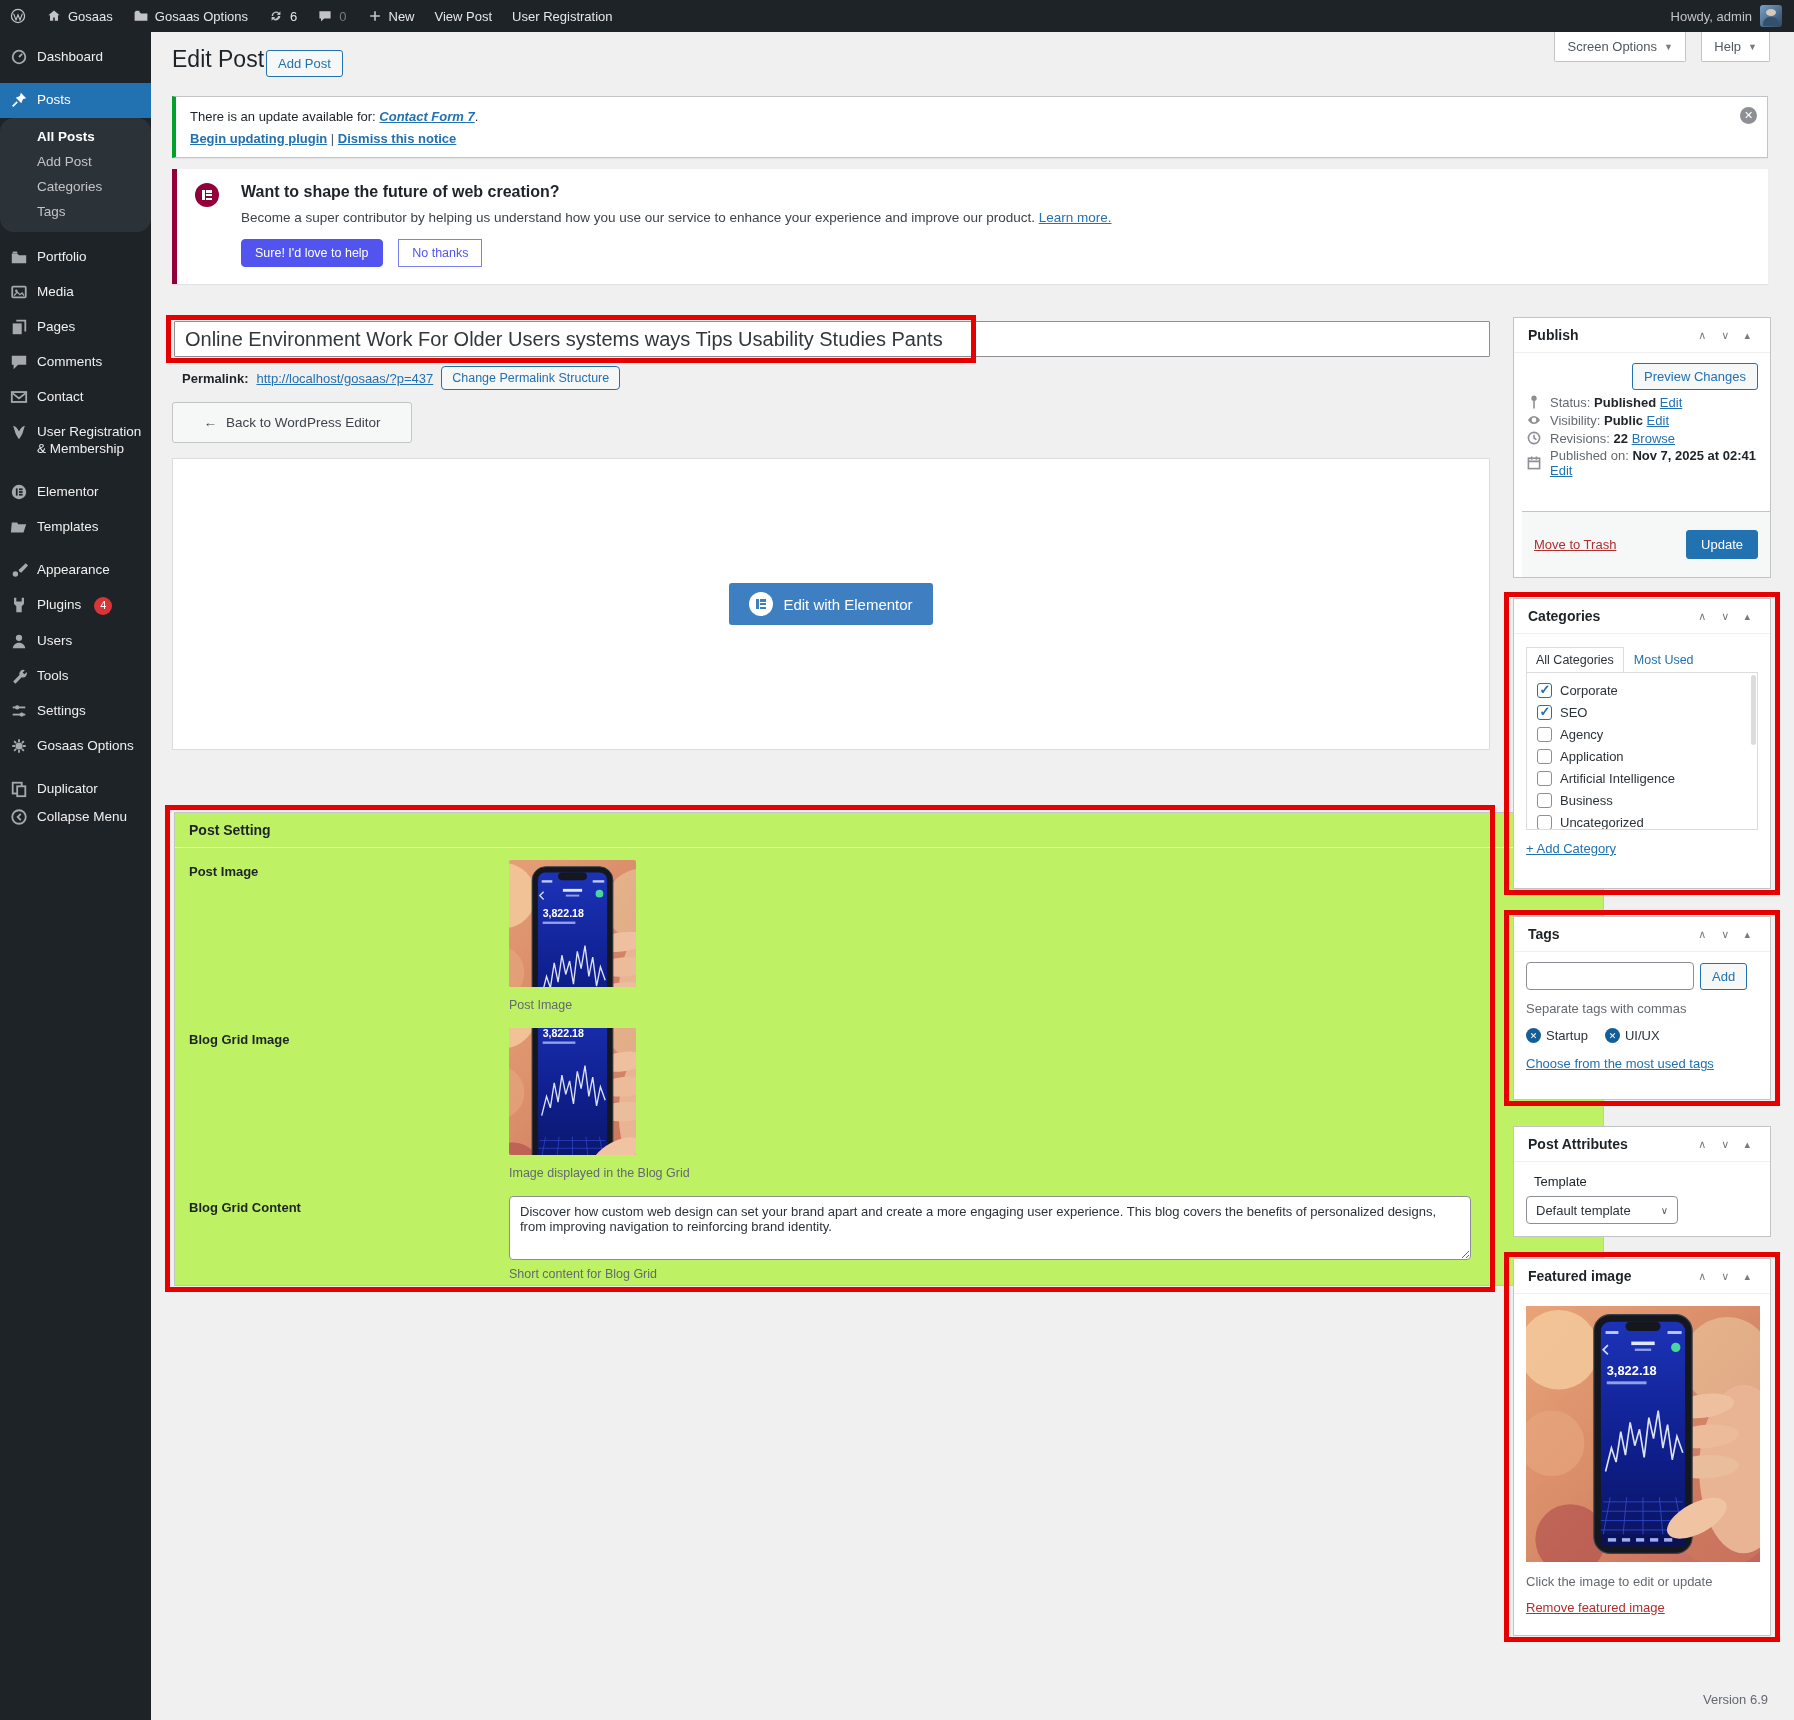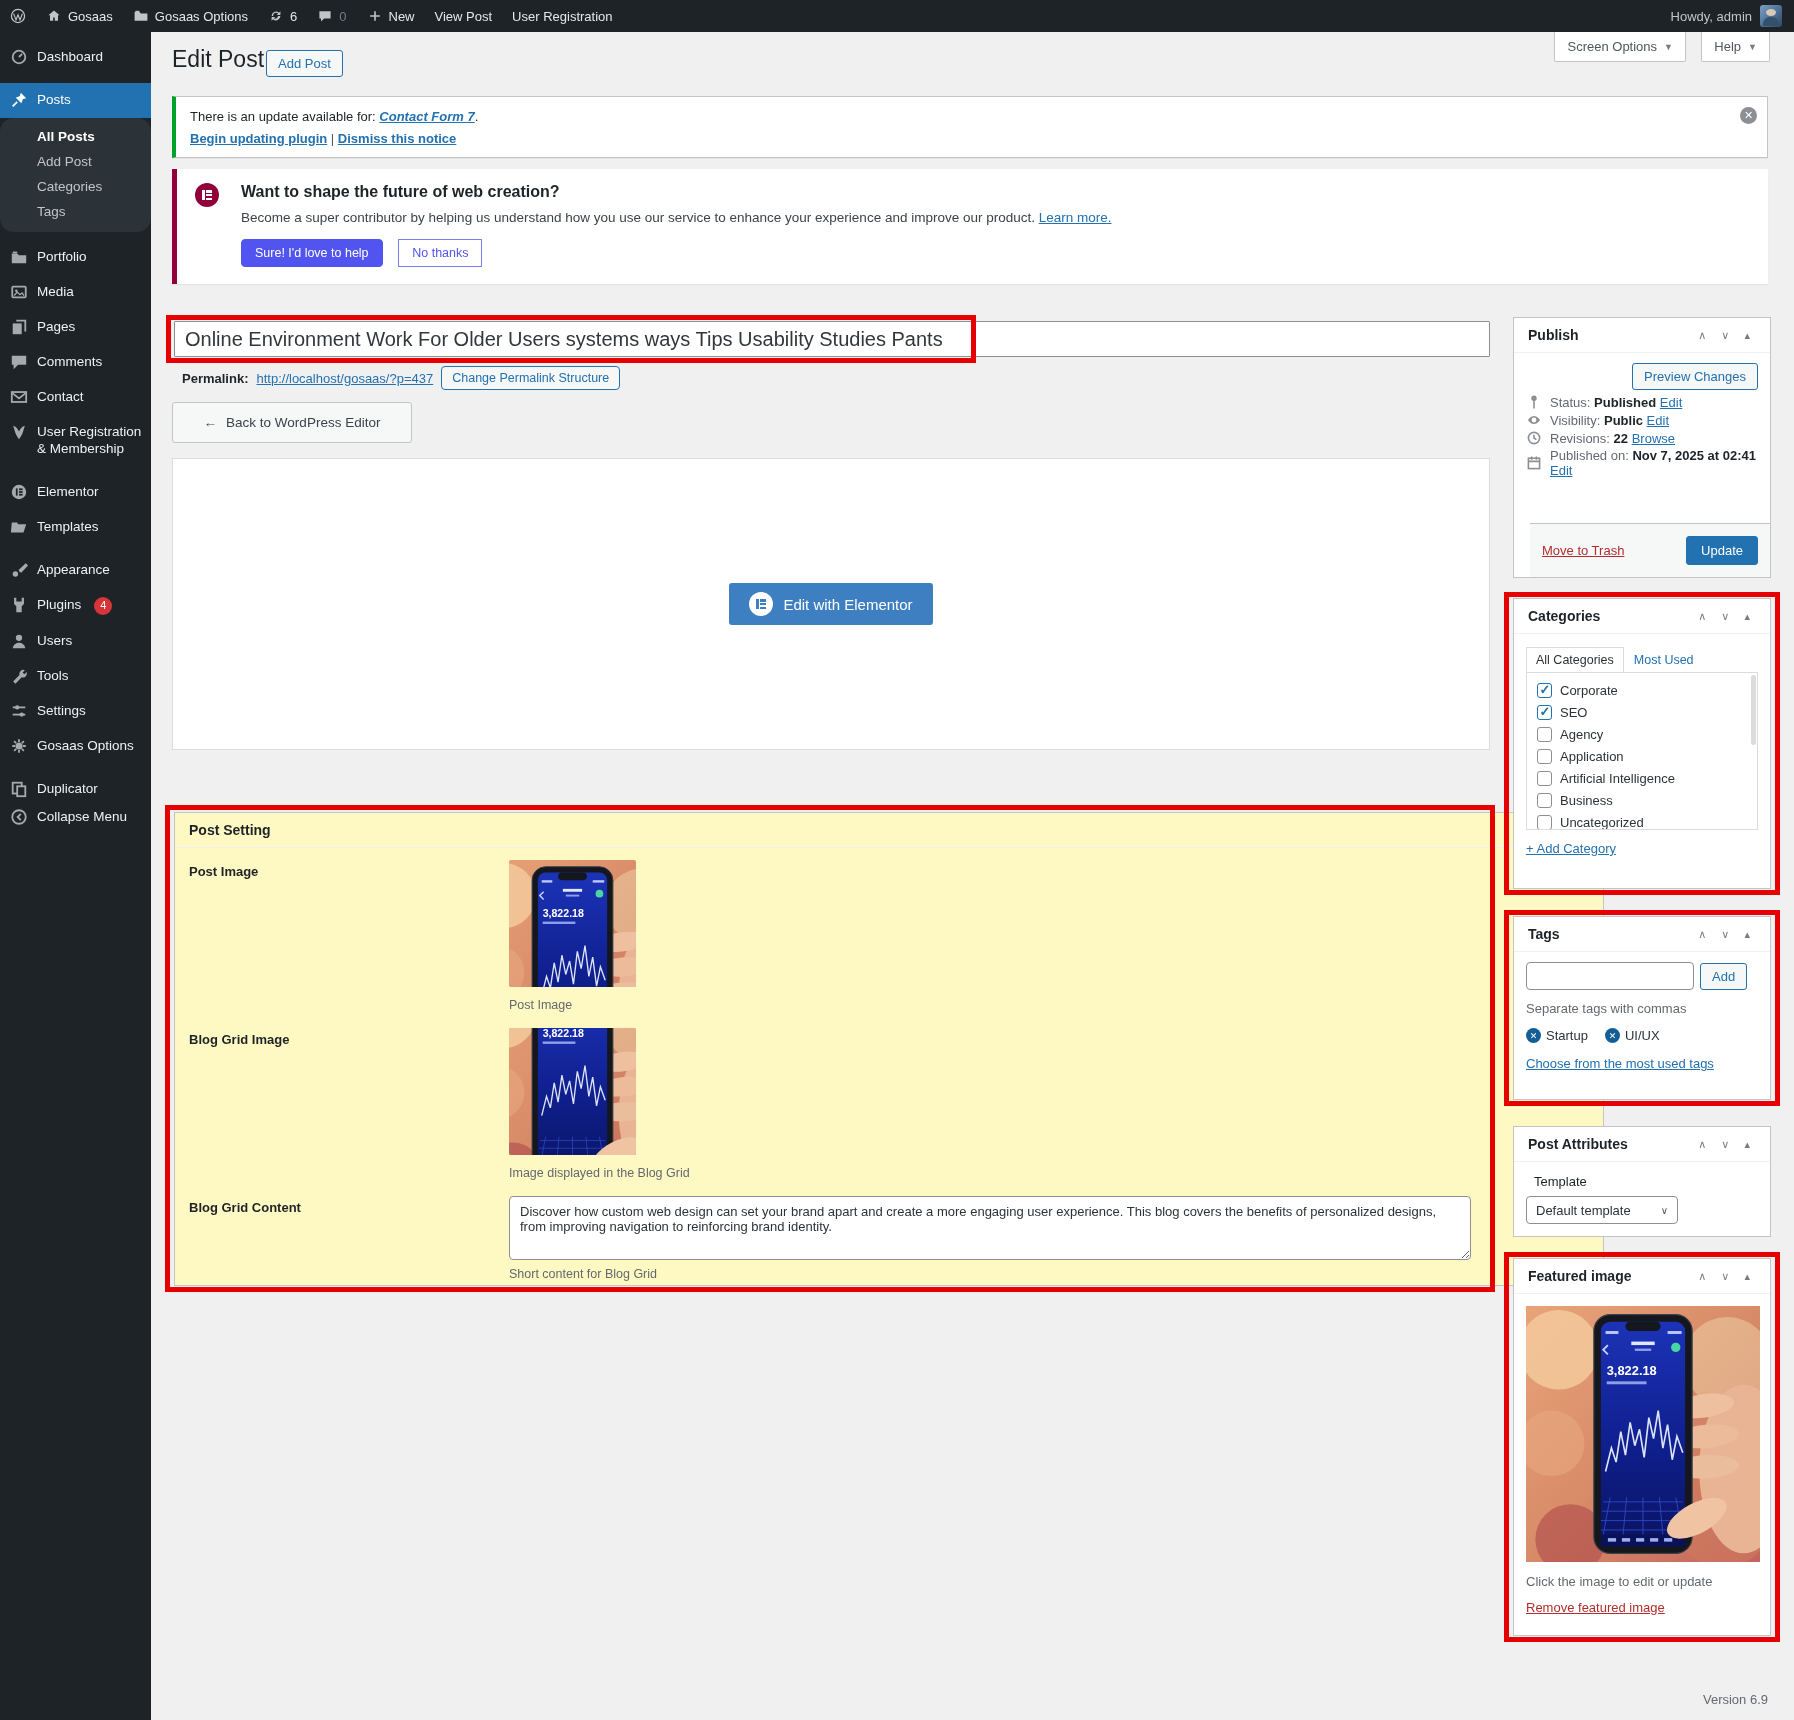--- a/index.html
+++ b/index.html
@@ -98,21 +98,21 @@
   #edit-elementor-btn { background:#3e7fc1; color:#fff; border:none; border-radius:3px; height:42px;
     padding:0 20px; font-size:15px; display:flex; align-items:center; gap:10px; cursor:pointer; }
   #edit-elementor-btn .e-circ { width:24px; height:24px; border-radius:50%; background:#fff; position:relative; }
   #edit-elementor-btn .e-circ i { position:absolute; background:#3e7fc1; }
   .e-circ .c1 { left:7px; top:7px; width:2.5px; height:10px; }
   .e-circ .c2 { left:11px; top:7px; width:6px; height:2.5px; }
   .e-circ .c3 { left:11px; top:10.8px; width:6px; height:2.5px; }
   .e-circ .c4 { left:11px; top:14.5px; width:6px; height:2.5px; }
 
   
-  #post-setting { position:absolute; left:174px; top:812px; width:1430px; height:474px; background:#fef9c3;
+  #post-setting { position:absolute; left:174px; top:812px; width:1430px; height:474px; background:#bef264;
     border:1px solid #c3c4c7; }
   .box-header { display:flex; align-items:center; justify-content:space-between; padding:9px 14px;
     border-bottom:1px solid #f0f0f1; }
   .box-title { font-size:14px; font-weight:bold; color:#1d2327; }
   .handle-actions { color:#787c82; font-size:11px; letter-spacing:6px; cursor:pointer; white-space:nowrap;}
   .ps-row { display:flex; padding:12px 14px 4px; }
   .ps-label { width:320px; font-weight:bold; font-size:13px; color:#1d2327; padding-top:4px; }
   .ps-content { flex:1; }
   .phone-thumb { width:127px; height:127px; display:block; border-radius:2px; }
   .ps-caption { color:#646970; font-size:12.5px; margin-top:11px; }
@@ -125,22 +125,22 @@
   #publish-panel { top:317px; height:261px; }
   #categories-panel { top:598px; height:291px; }
   #tags-panel { top:916px; height:184px; }
   #attributes-panel { top:1126px; height:111px; }
   #featured-panel { top:1258px; height:378px; }
 
   .pub-row { display:flex; align-items:center; gap:8px; margin:2px 0; color:#646970; font-size:13px; }
   .pub-row svg { width:16px; height:16px; flex:0 0 16px; }
   .pub-row b { color:#1d2327; }
   #preview-row { text-align:right; margin-bottom:4px; }
-  #publish-footer { position:absolute; left:16px; right:0; bottom:0; background:#f6f7f7; border-top:1px solid #c3c4c7;
-    padding:12px 12px; display:flex; align-items:center; justify-content:space-between; }
+  #publish-footer { position:absolute; left:8px; right:0; bottom:0; background:#f6f7f7; border-top:1px solid #c3c4c7;
+    padding:18px 12px; display:flex; align-items:center; justify-content:space-between; }
   .trash-link { color:#b32d2e; }
 
   .cat-tabs { display:flex; align-items:flex-end; margin-top:2px; }
   .cat-tab-active { background:#fff; border:1px solid #dcdcde; border-bottom:1px solid #fff; padding:5px 9px;
     font-size:12.5px; color:#2c3338; position:relative; top:1px; cursor:pointer;}
   .cat-tab-link { padding:5px 10px; font-size:12.5px; cursor:pointer; color:#2271b1; text-decoration:none;}
   .cat-list { border:1px solid #dcdcde; height:158px; overflow:hidden; padding:10px 10px 6px; position:relative; }
   .cat-item { display:flex; align-items:center; gap:8px; margin-bottom:7px; font-size:13px; color:#2c3338; cursor:pointer;}
   .cb { width:15px; height:15px; border:1px solid #8c8f94; border-radius:3px; background:#fff; position:relative; flex:0 0 15px;}
   .cb[data-checked] { border-color:#2271b1; }

